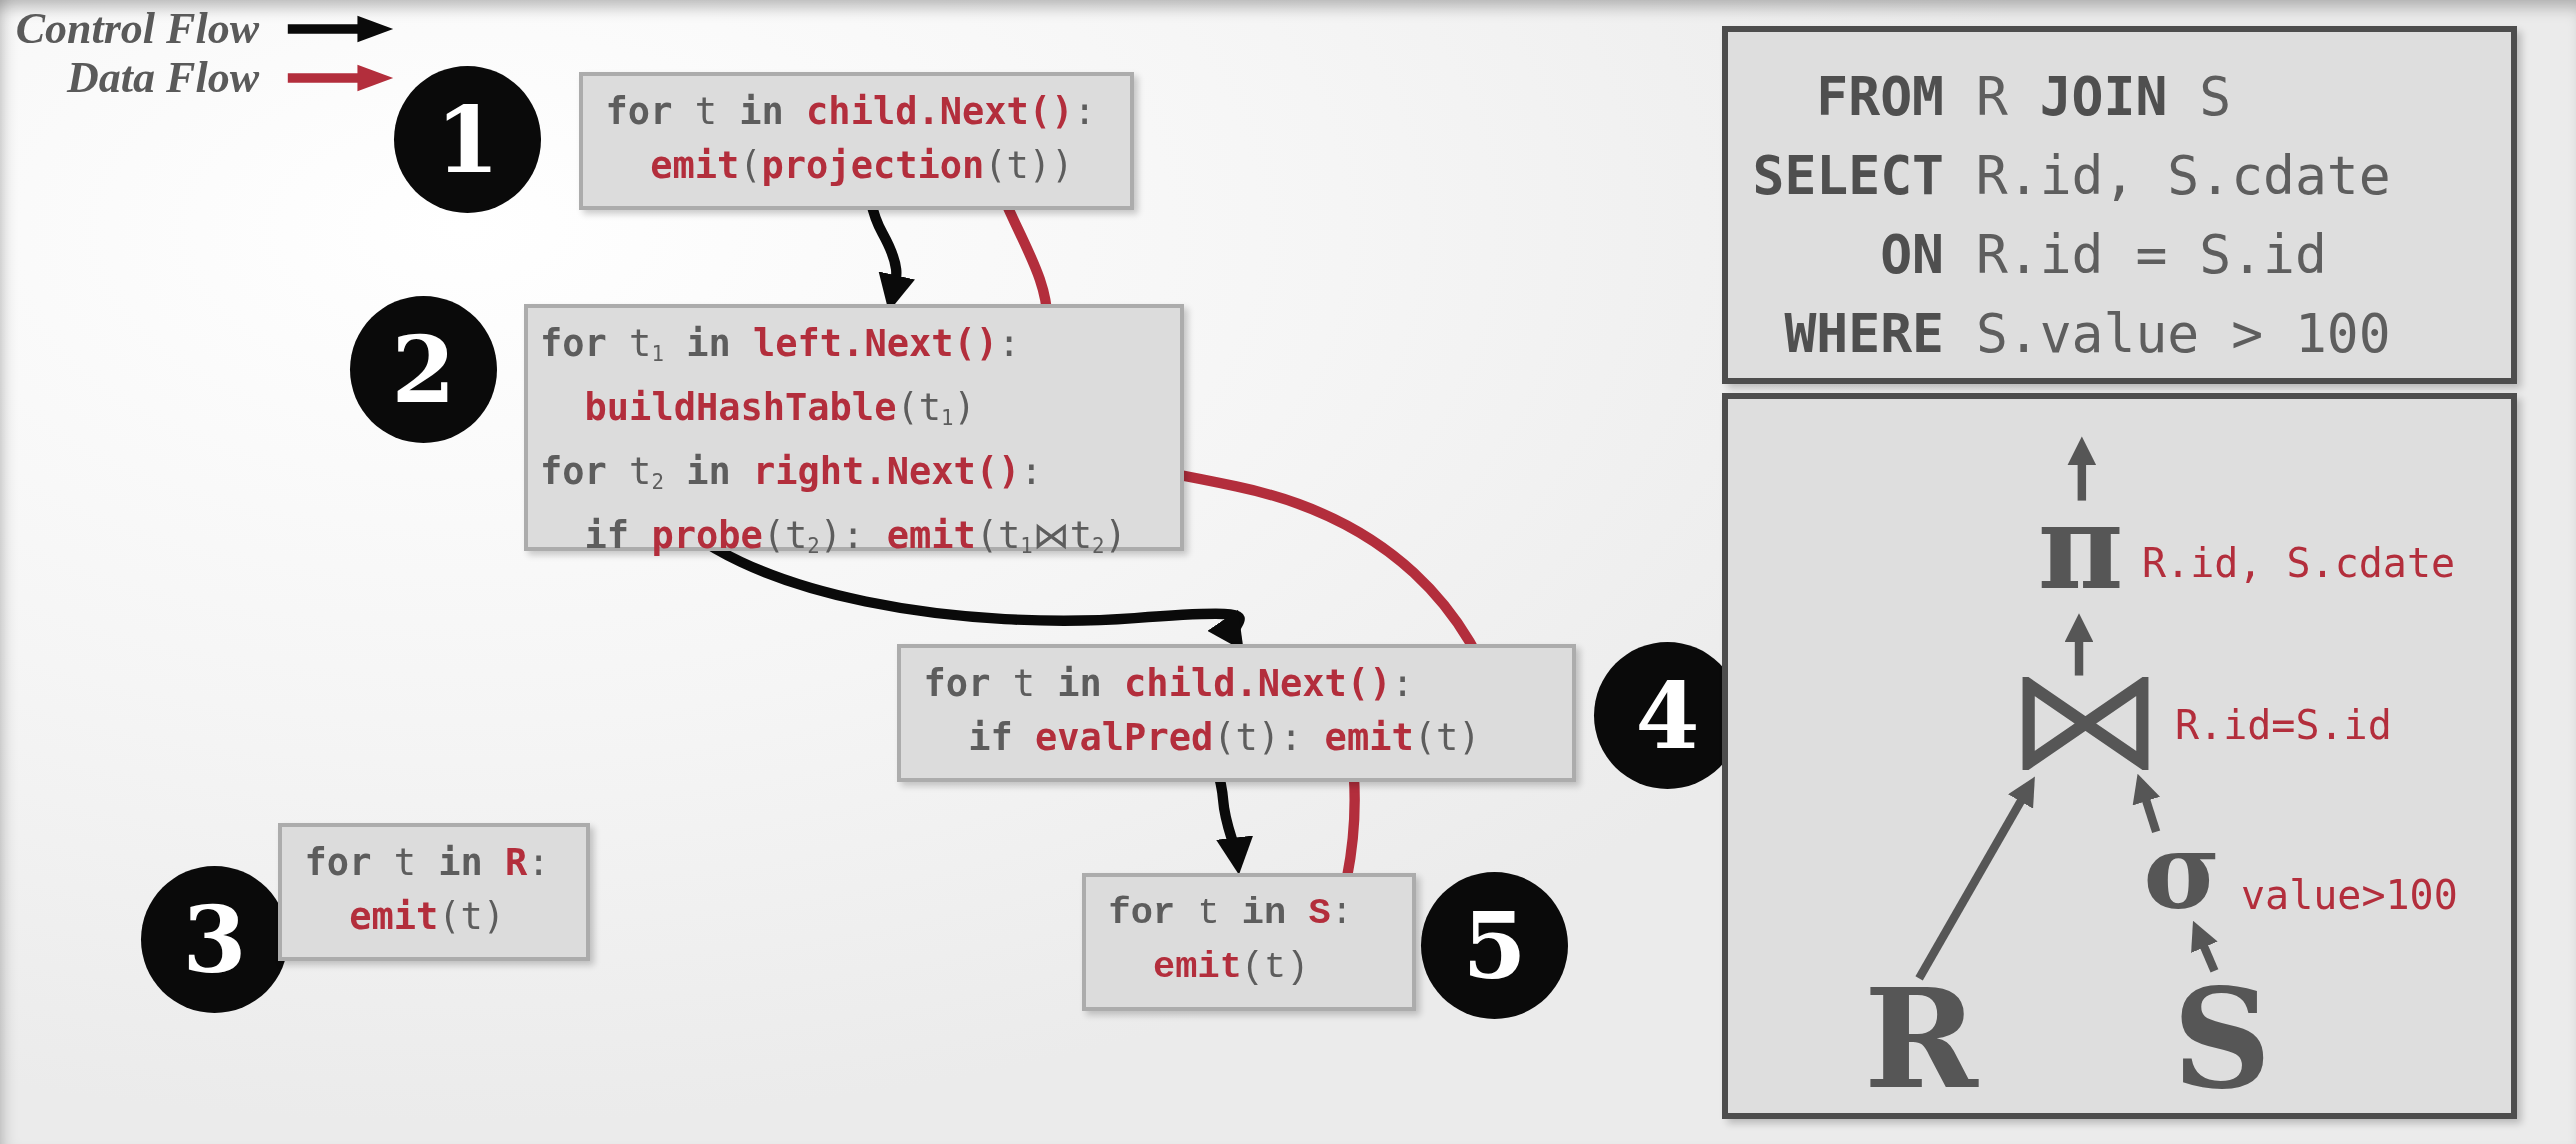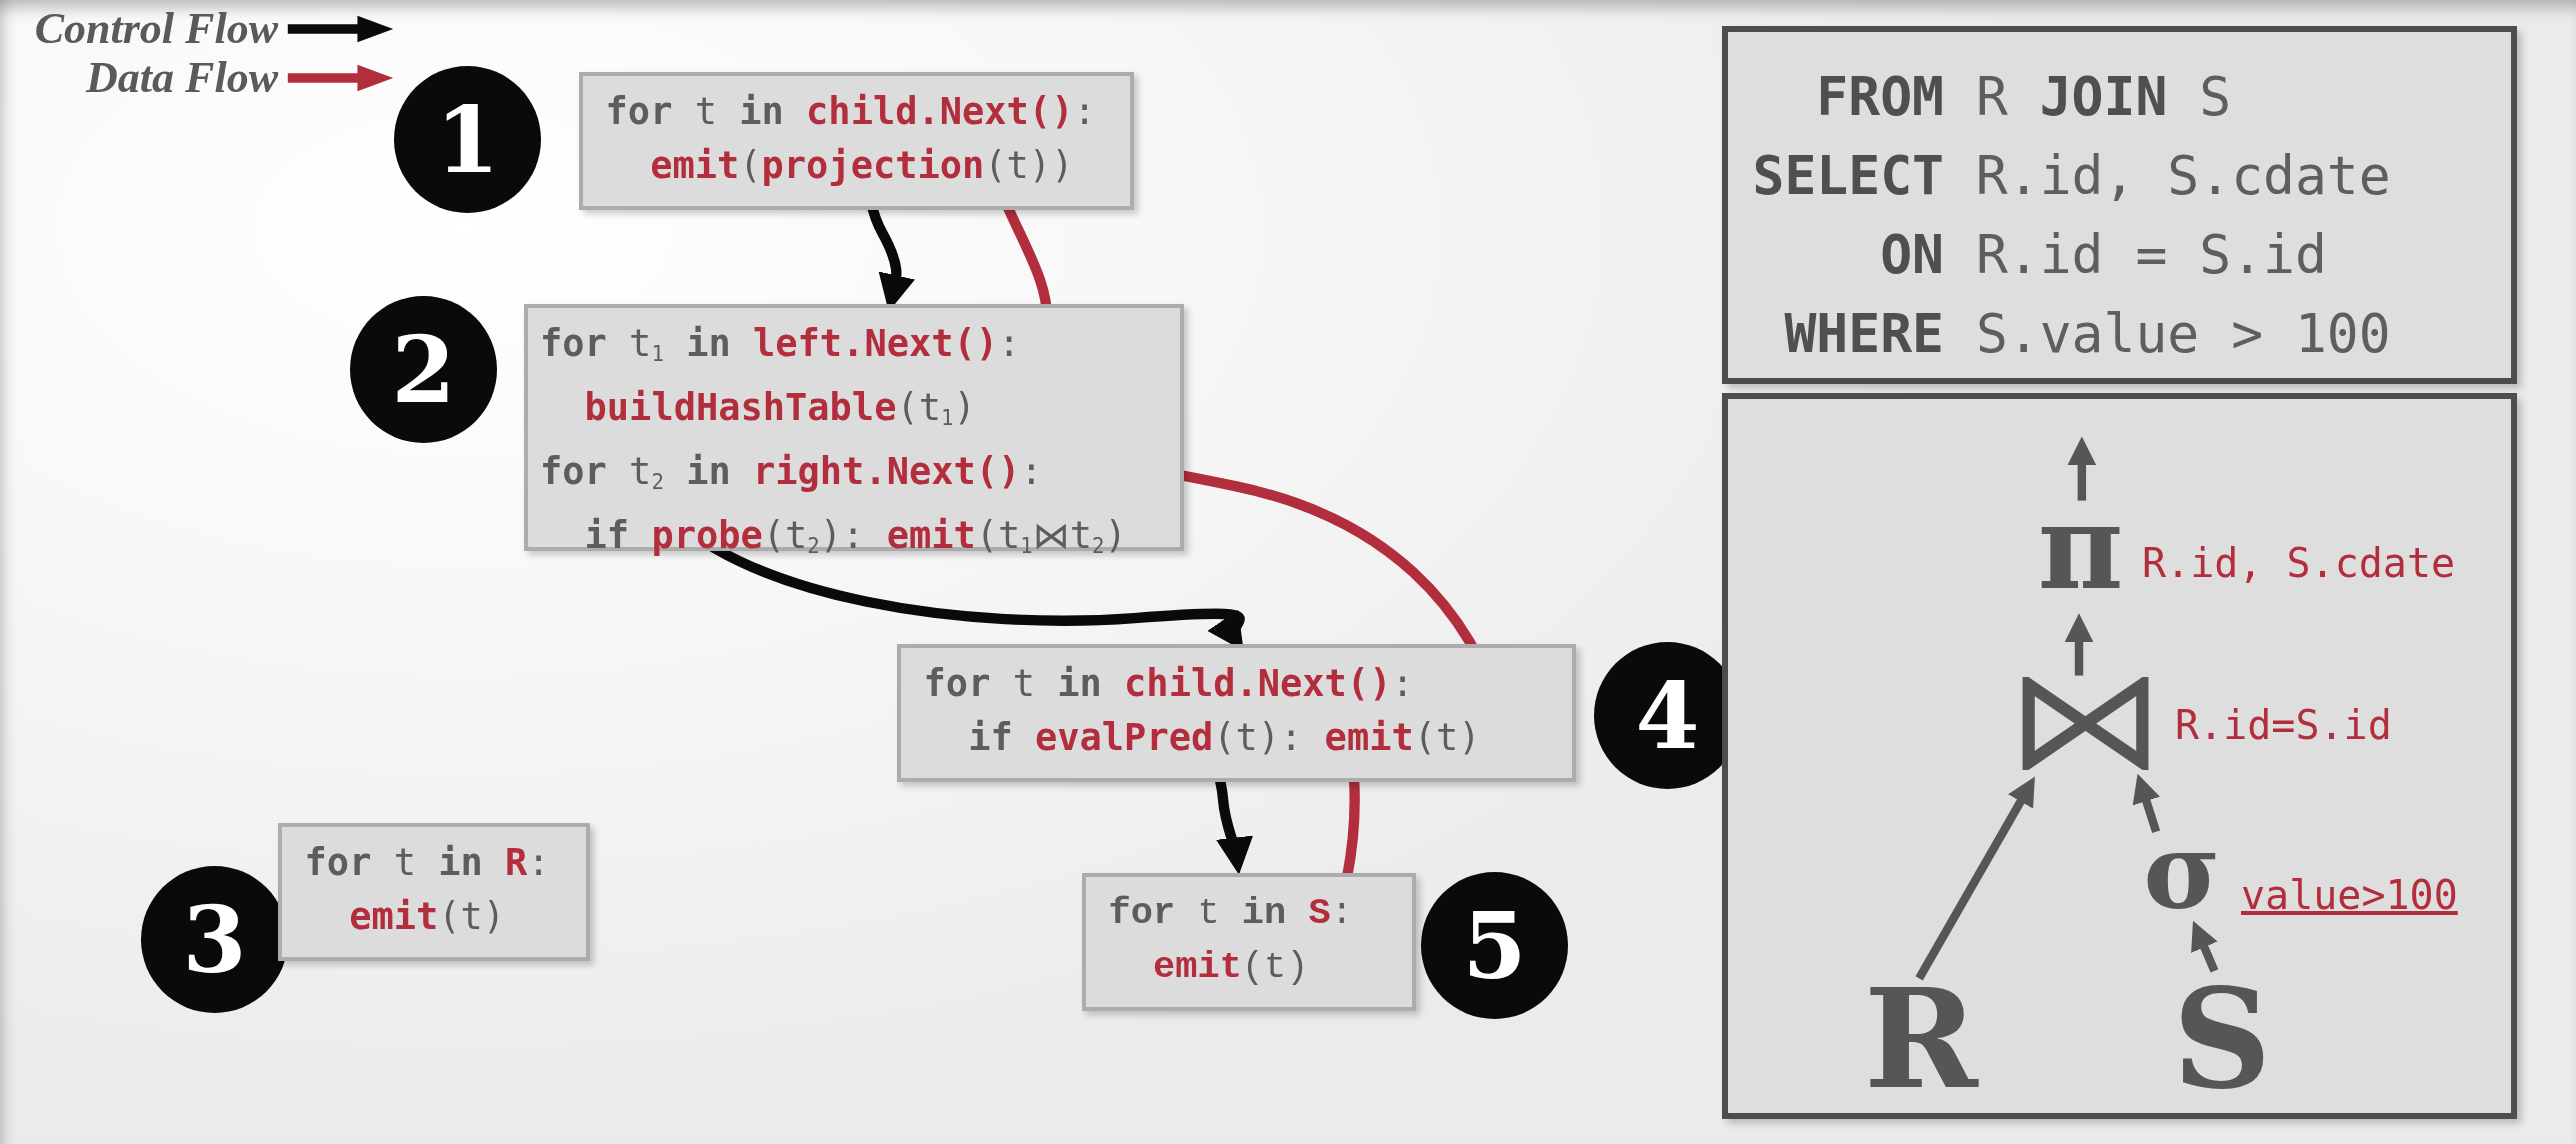--- a/index.html
+++ b/index.html
@@ -6,21 +6,21 @@
   .canvas{
     position:relative;width:2576px;height:1144px;overflow:hidden;
     background:radial-gradient(ellipse 1599px 894px at 18% 20%, #ffffff 0%, #f5f5f5 55%, #ebebeb 100%);
     box-shadow: inset 0 15px 15px -7.5px rgba(0,0,0,.25), inset 15px 0 15px -11.3px rgba(0,0,0,.18);
     font-family:"DejaVu Sans Mono", monospace;
   }
   svg{display:block}
   .overlay{position:absolute;left:0;top:0;pointer-events:none;}
   
   .legend{position:absolute;top:5.6px;left:13px;display:flex;flex-direction:column;gap:1.9px;}
-  .legrow{display:flex;align-items:center;justify-content:flex-end;gap:6px;width:384px;height:47px;}
+  .legrow{display:flex;align-items:center;justify-content:flex-end;gap:25px;width:384px;height:47px;}
   .legtext{font-family:"Liberation Serif", serif;font-style:italic;font-weight:bold;font-size:44px;color:#5a5a5a;line-height:1;}
   
   .cbox{position:absolute;background:#dcdcdc;border:4.7px solid #acacac;box-shadow:3.8px 3.8px 6.6px rgba(0,0,0,.20);box-sizing:border-box;padding:9.4px 22.6px;}
   .cline{white-space:pre;line-height:54px;font-size:37px;}
   .tk-g{color:#5d5d5d;}
   .tk-gb{color:#5d5d5d;font-weight:bold;}
   .tk-r{color:#b32e3c;font-weight:bold;}
   .tk-gsub{color:#5d5d5d;font-size:0.56em;vertical-align:-0.24em;}
   
   .badge{position:absolute;width:147px;height:147px;border-radius:50%;background:#0a0a0a;color:#ffffff;
@@ -34,21 +34,21 @@
   .tk-sq{color:#5e5e5e;}
   .planbox{left:1722px;top:393px;width:795px;height:726px;}
   .pop{position:absolute;color:#565656;font-family:"DejaVu Serif", serif;font-weight:bold;text-align:center;line-height:1.15;}
   .pop-pi{left:282px;top:81px;width:141px;font-size:117px;}
   .pop-sigma{left:400px;top:412px;width:108px;font-size:105px;}
   .pop-r{left:127px;top:561px;width:132px;font-size:137px;}
   .pop-s{left:428px;top:561px;width:132px;font-size:137px;}
   .plabel{position:absolute;font-size:40px;line-height:47px;color:#b32e3c;white-space:pre;}
   .plabel1{left:414px;top:141px;}
   .plabel2{left:440px;top:303px;margin-left:7px;}
-  .plabel3{left:513px;top:473px;text-decoration:underline;}
+  .plabel3{left:513px;top:473px;}
 </style>
 </head>
 <body>
 
 <div class="canvas">
 
   <svg class="overlay" width="2576" height="1144" viewBox="0 0 2738 1216">
     <defs>
       <marker id="hb" viewBox="0 0 10 10" refX="6" refY="5" markerWidth="3.6" markerHeight="3.6" orient="auto">
         <path d="M0,0 L10,5 L0,10 Z" fill="#0a0a0a"></path>

